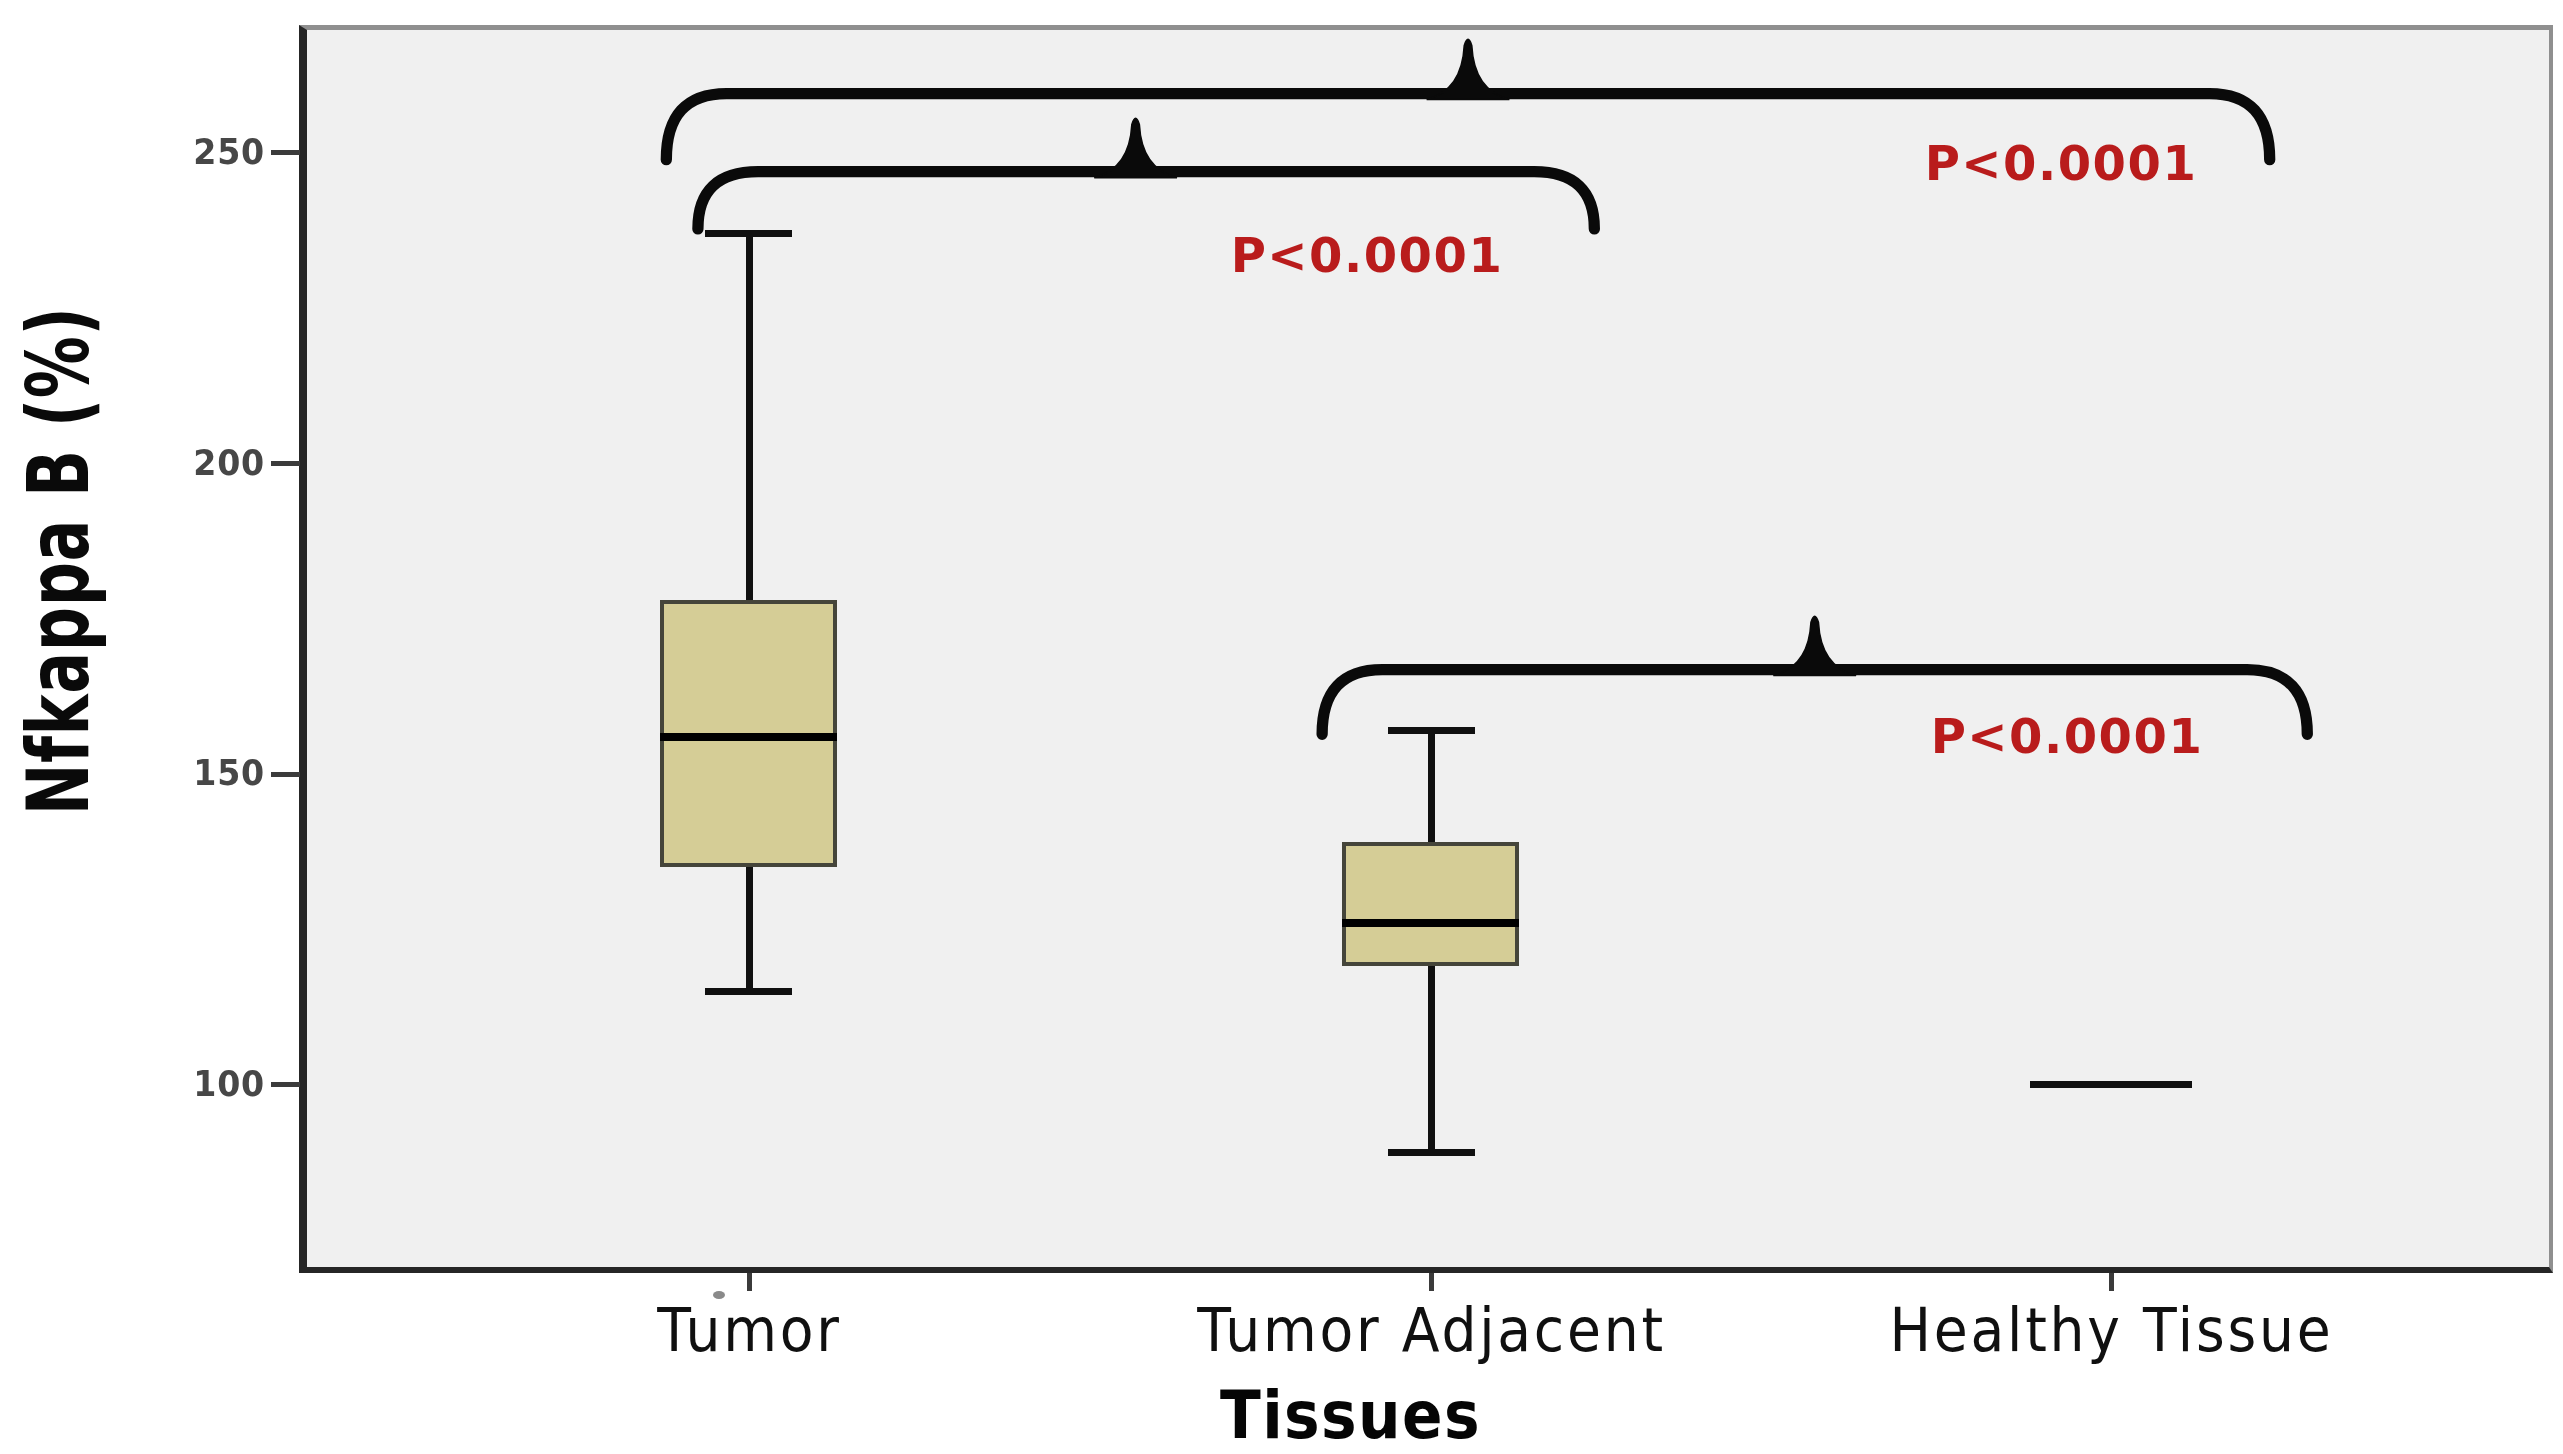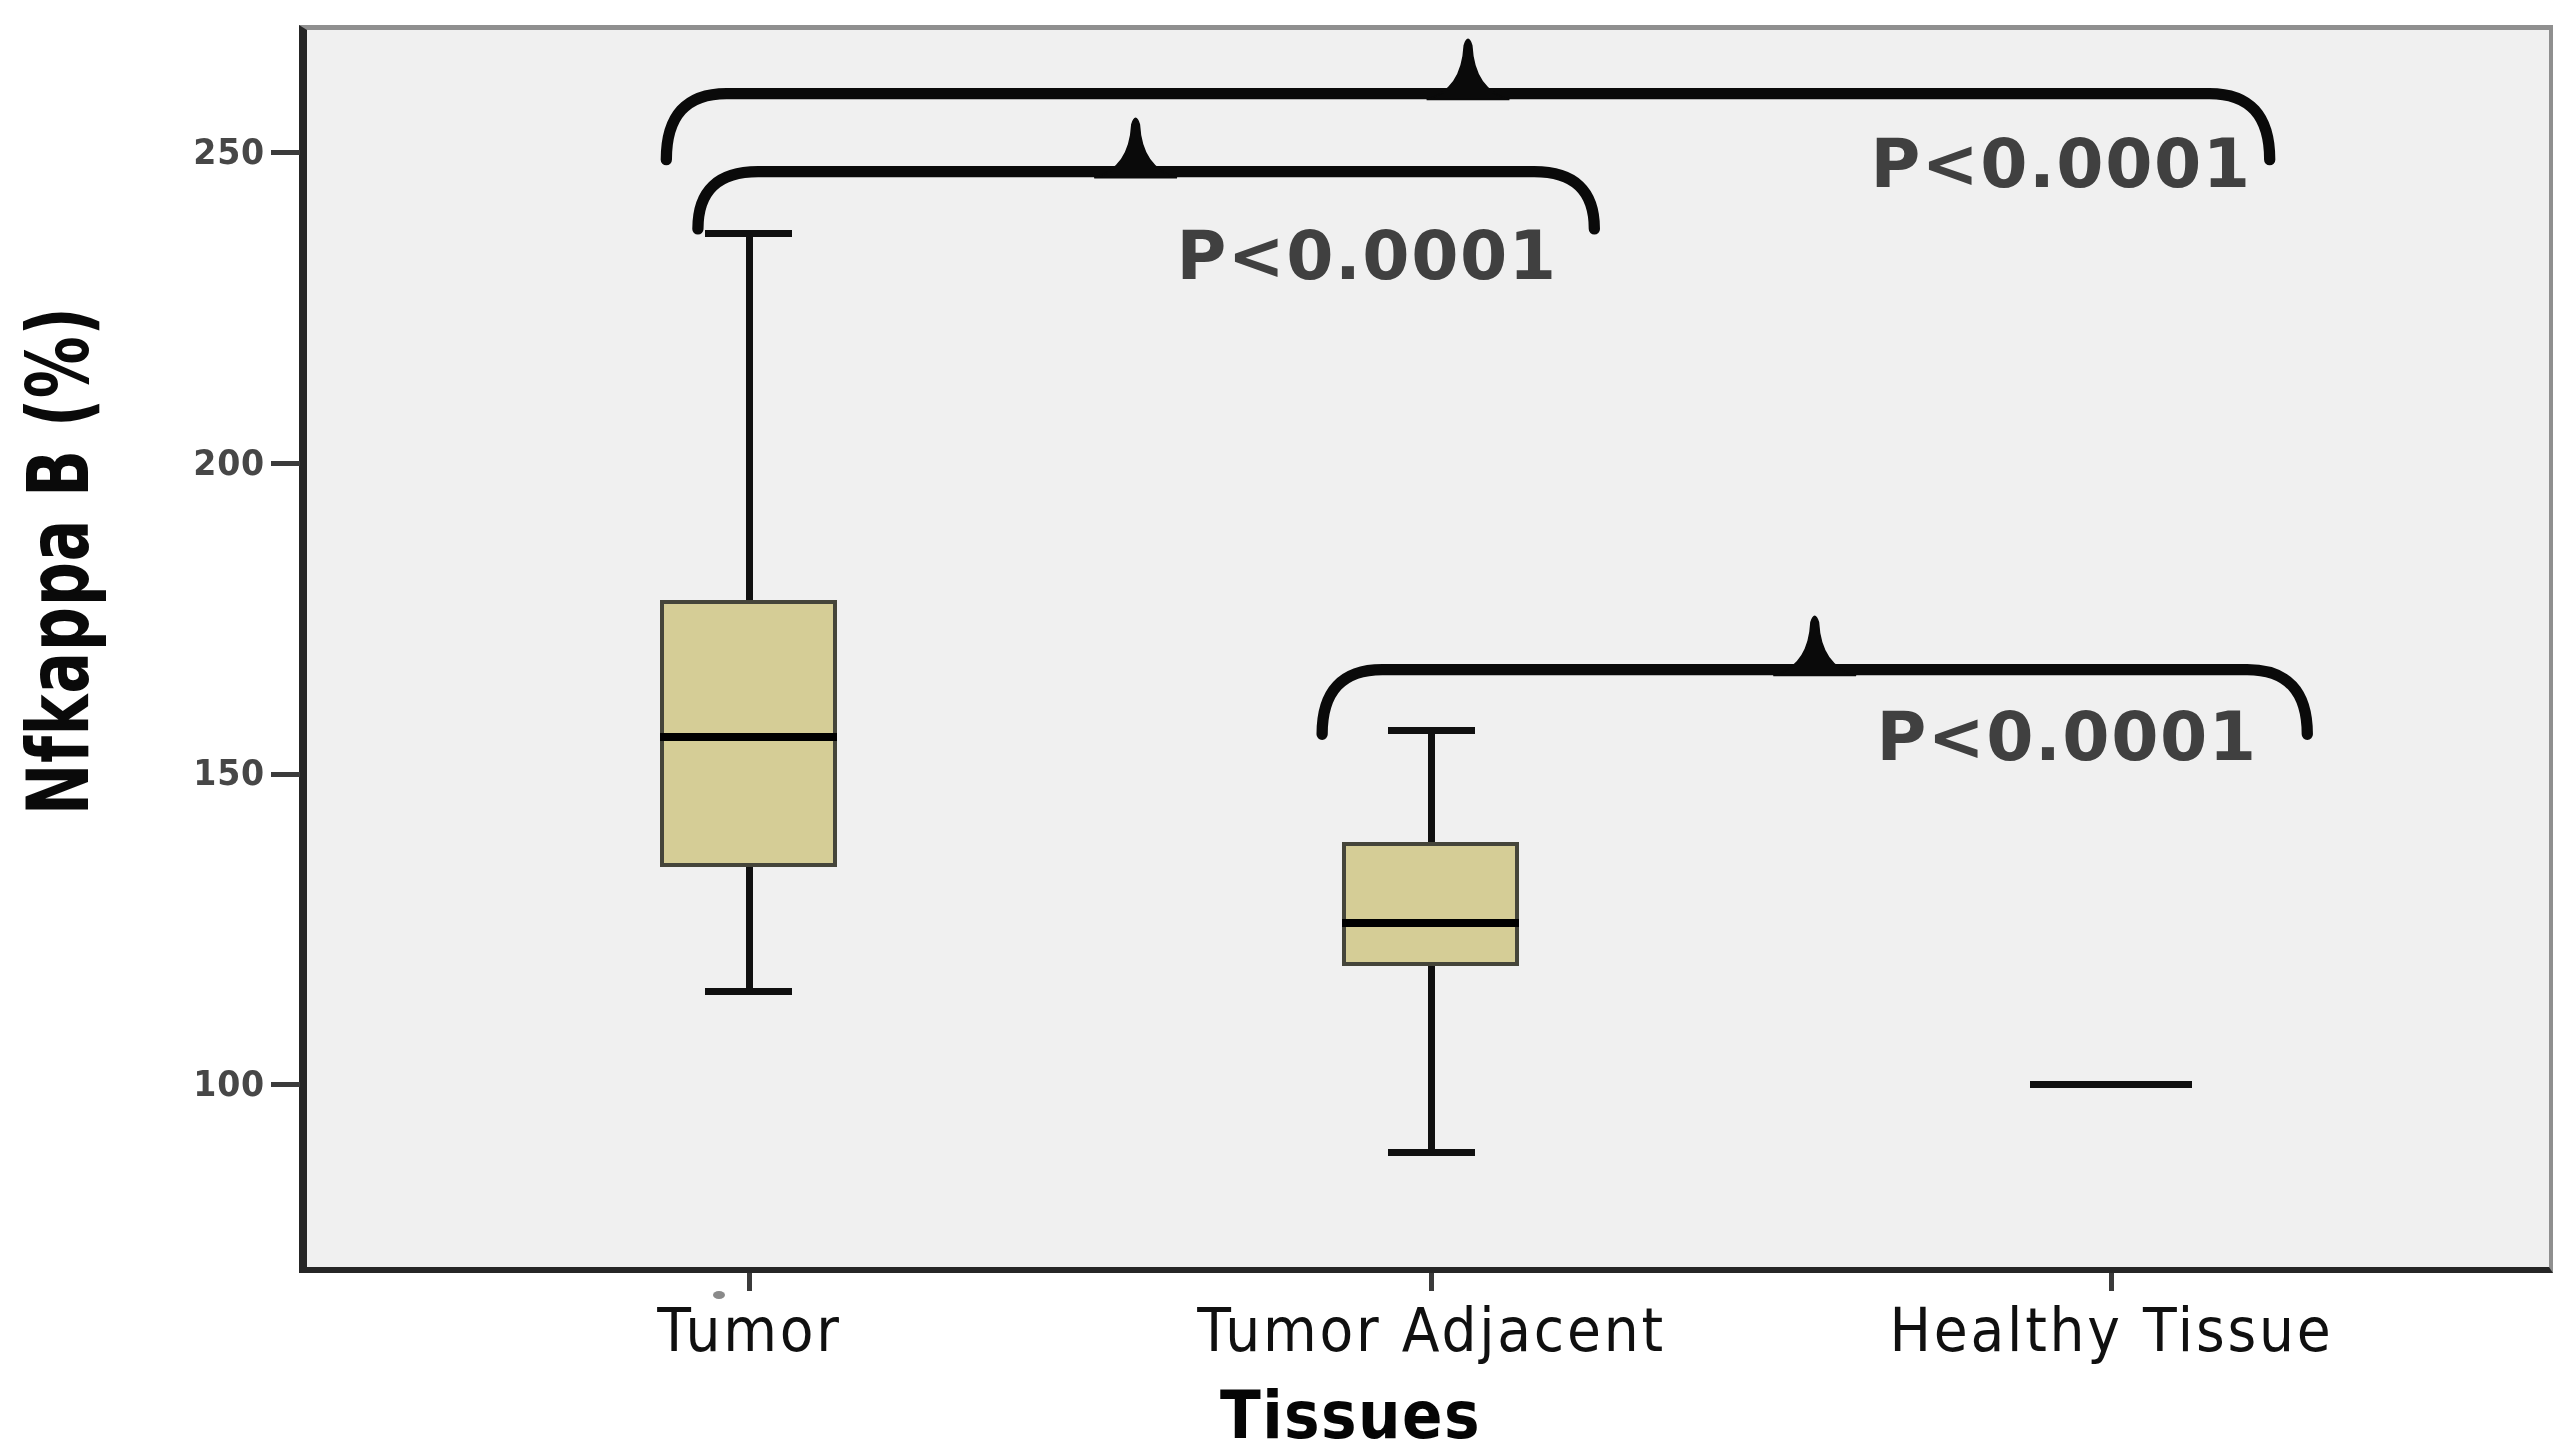--- a/index.html
+++ b/index.html
@@ -41,21 +41,21 @@
     transform:translate(-50%,-50%) rotate(-90deg) scaleX(0.72);
     transform-origin:center;
   }
   .whisker-v{position:absolute;background:#101010;width:6.8px;}
   .whisker-cap{position:absolute;background:#101010;height:6.8px;}
   .iqr-box{position:absolute;box-sizing:border-box;border:4.5px solid #45453a;}
   .median-line{position:absolute;background:#000000;height:7.5px;}
   .single-line{position:absolute;background:#101010;height:6.8px;}
   .p-label{
     position:absolute;white-space:nowrap;
-    font-size:68px;font-weight:800;color:#404040;letter-spacing:1.5px;
+    font-size:48px;font-weight:800;color:#b91c1c;letter-spacing:1.5px;
     transform:translate(-50%,-50%);
   }
   #bracket-svg{position:absolute;left:0;top:0;}
   .stray-dot{position:absolute;width:12px;height:8.3px;border-radius:50%;background:#8a8a8a;}
 </style>
 </head>
 <body>
 
 <div id="figure">
   <div id="panel" style="background: rgb(240, 240, 240);"></div>

